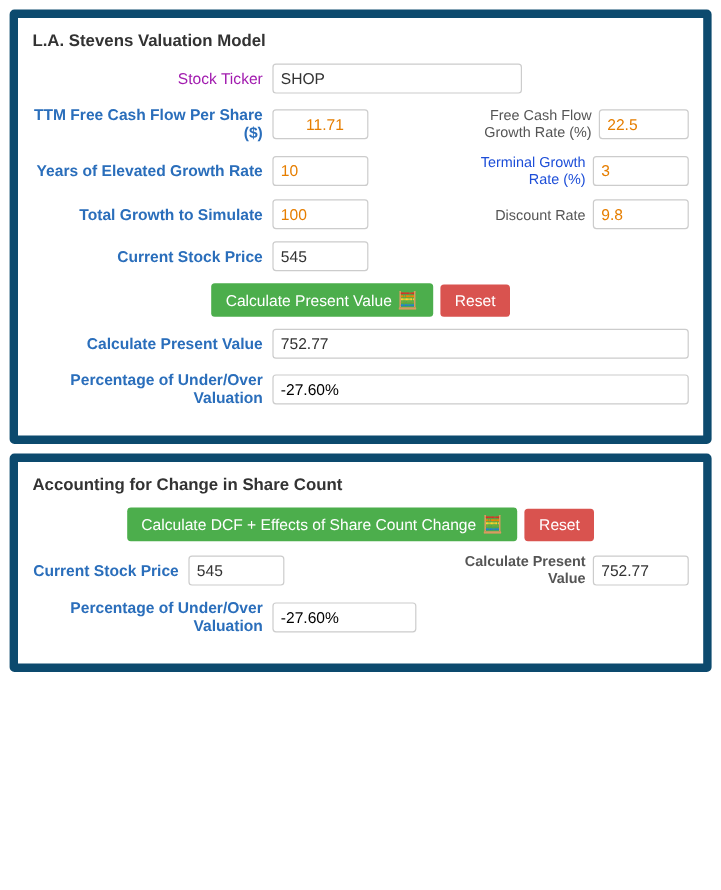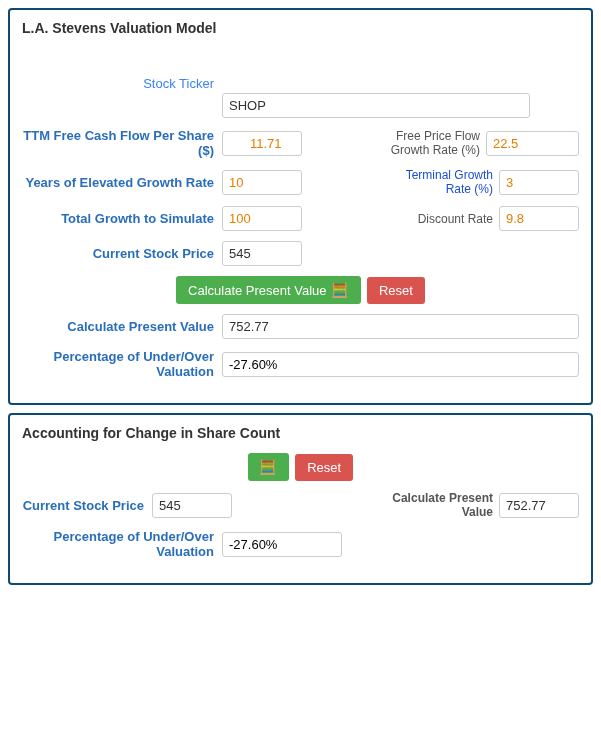--- a/index.html
+++ b/index.html
@@ -4,39 +4,39 @@
   <style>
     * { box-sizing: border-box; margin: 0; padding: 0; }
     body {
       font-family: Arial, sans-serif;
       font-size: 13px;
       background: #fff;
       color: #333;
       width: 601px;
     }
     .section {
-      border: 2px solid #0c4a6e;
+      border: 7px solid #0c4a6e;
       border-radius: 4px;
       margin: 8px;
       padding: 10px 12px 14px;
     }
     .section-title {
       font-size: 14px;
       font-weight: bold;
       color: #333;
       margin-bottom: 12px;
     }
     .form-row {
       display: flex;
       align-items: center;
       margin-bottom: 10px;
     }
     .label-right {
       text-align: right;
-      color: #3b82f6;
+      color: #a21caf;
       padding-right: 8px;
     }
     .label-blue {
       color: #2a6ebb;
       font-weight: bold;
     }
     input[type="text"] {
       border: 1px solid #ccc;
       border-radius: 3px;
       padding: 4px 6px;
@@ -75,27 +75,27 @@
       display: flex;
       align-items: center;
       justify-content: center;
       margin: 10px 0;
     }
     .calc-icon {
       font-size: 14px;
     }
     
     .row-stock-ticker .lbl { width: 200px; }
-    .row-stock-ticker input { width: 308px; margin-top: 45px; }
+    .row-stock-ticker input { width: 208px; }
 
     .row-ttm .lbl { width: 200px; }
     .row-ttm input.left { width: 80px; padding-left: 27px; }
     .row-ttm .right-group { margin-left: auto; display: flex; align-items: center; gap: 6px; }
     .row-ttm .right-label { text-align: right; color: #555; width: 110px; font-size: 12px; }
-    .row-ttm input.right { width: 93px; }
+    .row-ttm input.right { width: 75px; }
 
     .row-years .lbl { width: 200px; }
     .row-years input.left { width: 80px; }
     .row-years .right-group { margin-left: auto; display: flex; align-items: center; gap: 6px; }
     .row-years .right-label { text-align: right; color: #1d4ed8; width: 110px; font-size: 12px; }
     .row-years input.right { width: 80px; }
 
     .row-total .lbl { width: 200px; }
     .row-total input.left { width: 80px; }
     .row-total .right-group { margin-left: auto; display: flex; align-items: center; gap: 6px; }
@@ -131,21 +131,21 @@
 
   <div class="form-row row-stock-ticker">
     <div class="lbl label-right">Stock Ticker</div>
     <input type="text" value="SHOP" style="">
   </div>
 
   <div class="form-row row-ttm">
     <div class="lbl label-right label-blue">TTM Free Cash Flow Per Share ($)</div>
     <input type="text" class="left orange-text" value="11.71" style="">
     <div class="right-group">
-      <div class="right-label">Free Price Flow Growth Rate (%)</div>
+      <div class="right-label">Free Cash Flow Growth Rate (%)</div>
       <input type="text" class="right orange-text" value="22.5" style="">
     </div>
   </div>
 
   <div class="form-row row-years">
     <div class="lbl label-right label-blue">Years of Elevated Growth Rate</div>
     <input type="text" class="left orange-text" value="10" style="">
     <div class="right-group">
       <div class="right-label">Terminal Growth Rate (%)</div>
       <input type="text" class="right orange-text" value="3" style="">
@@ -184,20 +184,21 @@
     <input type="text" class="red-text" value="-27.60%" style="">
   </div>
 </div>
 
 <div class="section">
   <div class="section-title">Accounting for Change in Share Count</div>
 
 
   <div class="btn-row">
     <button class="btn-green">
+      <span>Calculate DCF + Effects of Share Count Change</span>
       <span class="calc-icon">🧮</span>
     </button>
     <button class="btn-red">Reset</button>
   </div>
 
   <div class="form-row row-bottom">
     <div class="lbl-left label-right label-blue">Current Stock Price</div>
     <input type="text" class="left" value="545" style="">
     <div class="right-group">
       <div class="right-label label-blue">Calculate Present Value</div>

